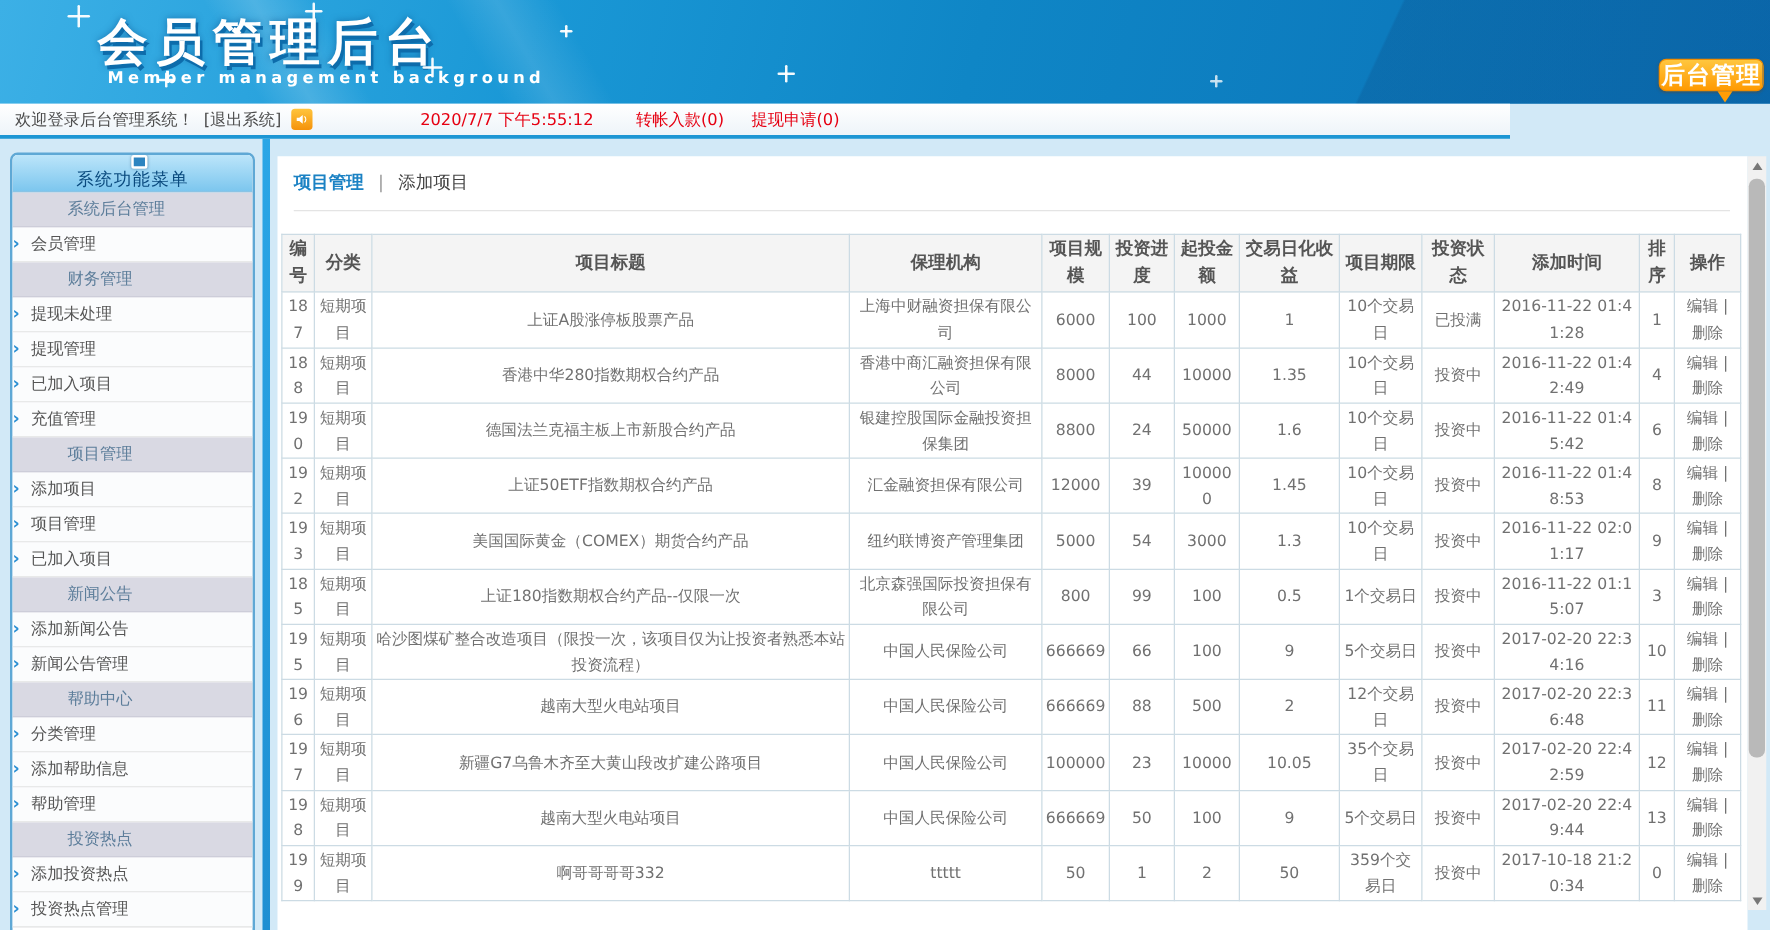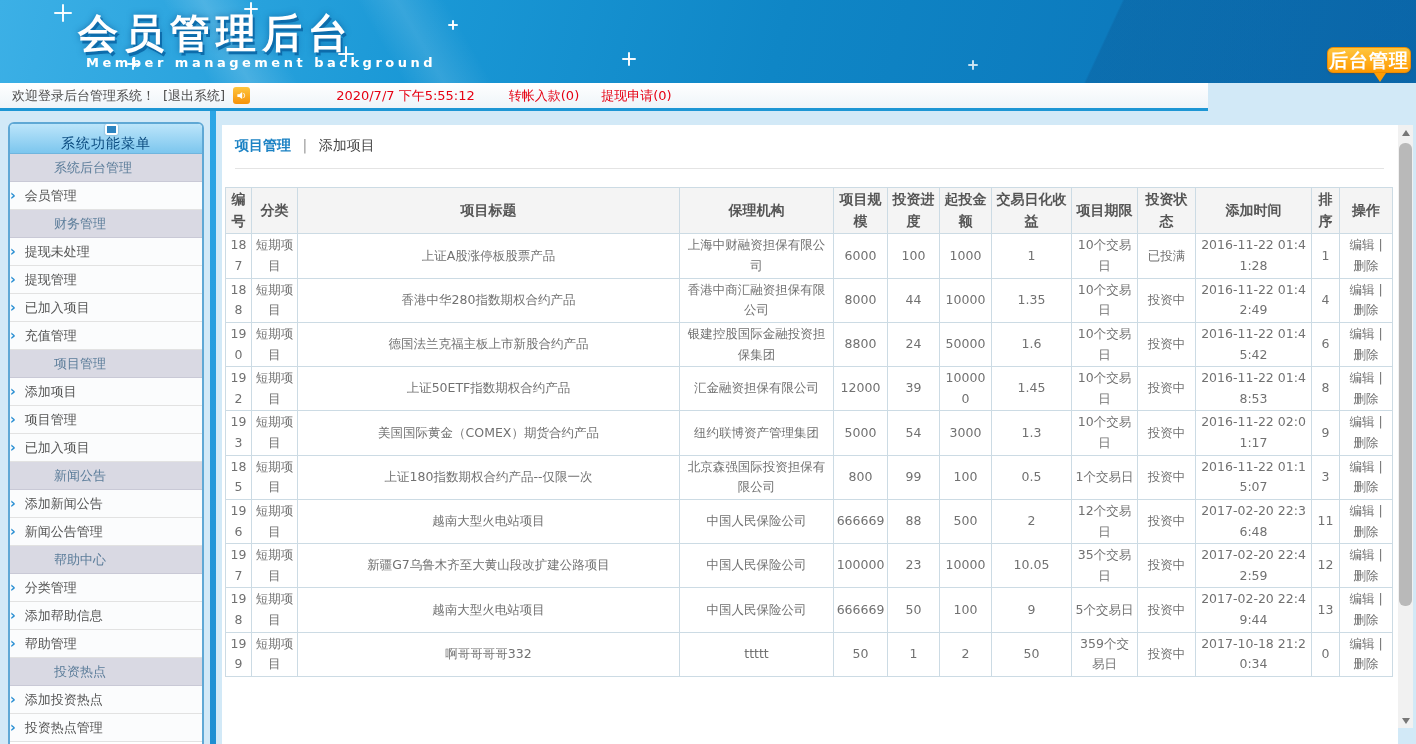--- a/index.html
+++ b/index.html
@@ -340,20 +340,35 @@
           <td class="">99</td>
           <td class="">100</td>
           <td class="">0.5</td>
           <td class="">1个交易日</td>
           <td class="">投资中</td>
           <td class="">2016-11-22 01:15:07</td>
           <td class="">3</td>
           <td class="ops">编辑 | 删除</td>
         </tr>
         <tr>
+          <td class="">195</td>
+          <td class="">短期项目</td>
+          <td class="">哈沙图煤矿整合改造项目（限投一次，该项目仅为让投资者熟悉本站投资流程）</td>
+          <td class="">中国人民保险公司</td>
+          <td class="">666669</td>
+          <td class="">66</td>
+          <td class="">100</td>
+          <td class="">9</td>
+          <td class="">5个交易日</td>
+          <td class="">投资中</td>
+          <td class="">2017-02-20 22:34:16</td>
+          <td class="">10</td>
+          <td class="ops">编辑 | 删除</td>
+        </tr>
+        <tr>
           <td class="">196</td>
           <td class="">短期项目</td>
           <td class="">越南大型火电站项目</td>
           <td class="">中国人民保险公司</td>
           <td class="">666669</td>
           <td class="">88</td>
           <td class="">500</td>
           <td class="">2</td>
           <td class="">12个交易日</td>
           <td class="">投资中</td>

